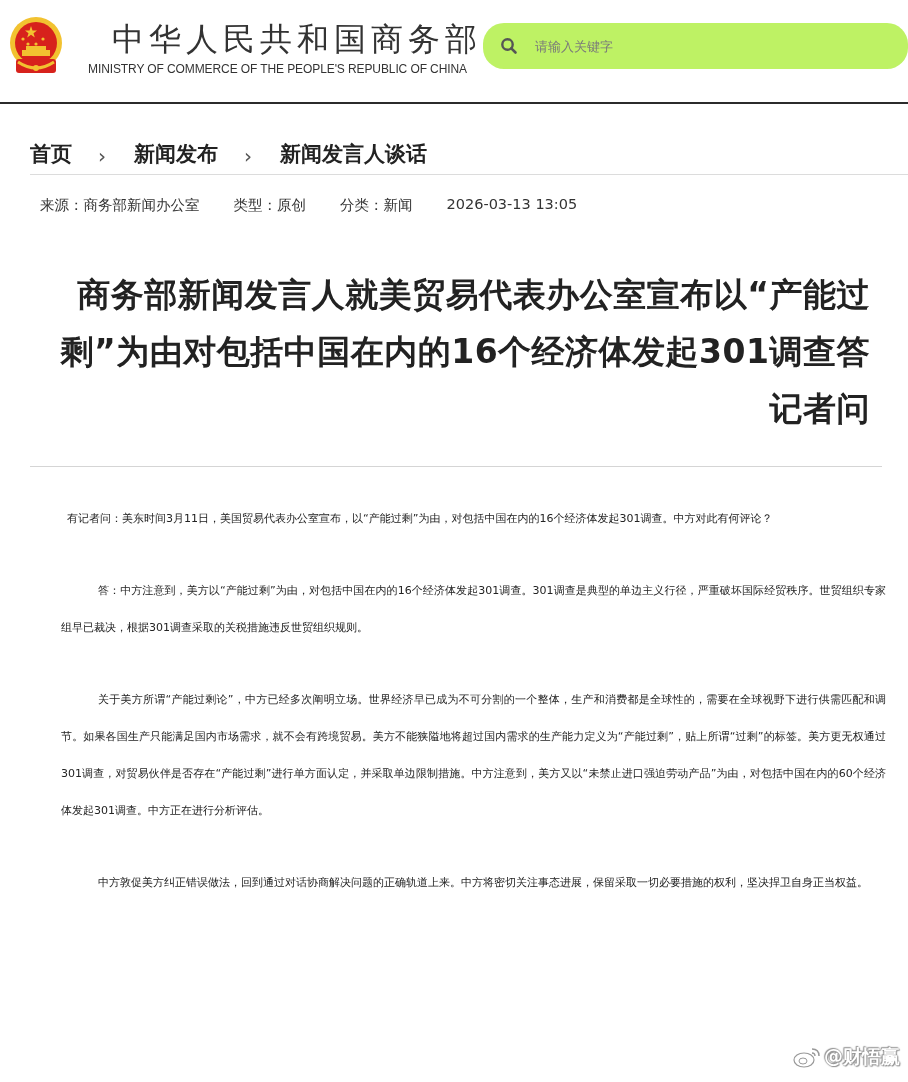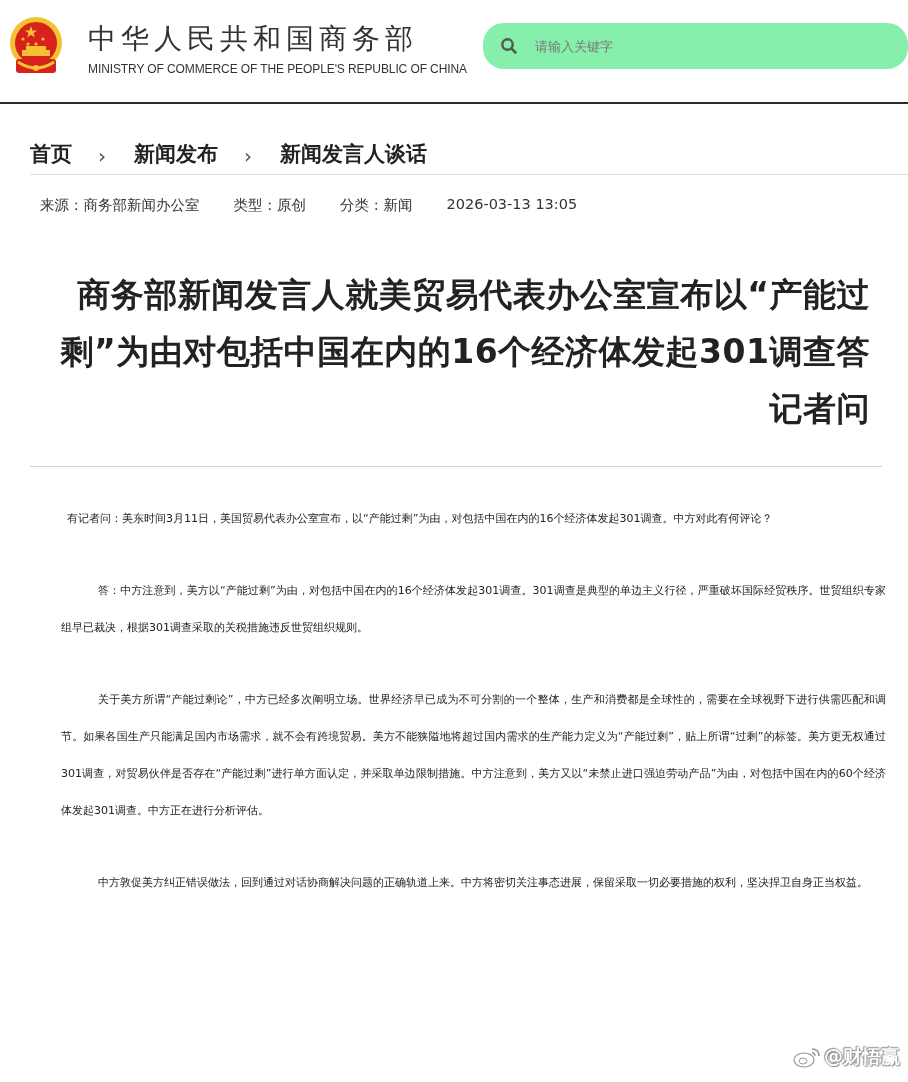--- a/index.html
+++ b/index.html
@@ -3,23 +3,23 @@
 <meta charset="utf-8">
 <style>
   * { box-sizing: border-box; margin: 0; padding: 0; }
   html, body { width: 908px; height: 1082px; background: #ffffff; overflow: hidden; }
   body { font-family: "DejaVu Sans", "Liberation Sans", sans-serif; color: #333; position: relative; }
 
   
   .header { position: absolute; left: 0; top: 0; width: 908px; height: 102px; background: #fff; }
   .emblem { position: absolute; left: 6px; top: 14px; width: 60px; height: 66px; }
   .brand { position: absolute; left: 88px; top: 22px; }
-  .brand-cn { font-size: 28px; letter-spacing: 5px; color: #333; font-weight: normal; line-height: 34px; white-space: nowrap; }
+  .brand-cn { font-size: 32px; letter-spacing: 5px; color: #333; font-weight: normal; line-height: 34px; white-space: nowrap; margin-left: 24px; }
   .brand-en { font-family: "Liberation Sans", sans-serif; font-size: 12px; color: #333; margin-top: 6px; letter-spacing: -0.1px; white-space: nowrap; }
-  .search { position: absolute; left: 483px; top: 23px; width: 425px; height: 46px; background: #86efac; display: flex; align-items: center; border-radius: 21px; }
+  .search { position: absolute; left: 483px; top: 23px; width: 425px; height: 46px; background: #bef264; display: flex; align-items: center; border-radius: 21px; }
   .search-icon { width: 18px; height: 18px; margin-left: 17px; display: inline-block; }
   .search-input { border: none; outline: none; background: transparent; margin-left: 17px; font-size: 13px; color: #666; width: 340px; font-family: "DejaVu Sans", sans-serif; }
   .search-input::placeholder { color: #7a7a7a; }
   .header-rule { position: absolute; left: 0; top: 102px; width: 908px; height: 2px; background: #2b2b2b; }
 
   
   .breadcrumb { position: absolute; left: 30px; top: 134px; display: flex; align-items: flex-end; height: 34px; }
   .crumb { font-size: 21px; font-weight: bold; color: #222; text-decoration: none; white-space: nowrap; }
   .crumb-sep { font-size: 20px; color: #555; margin: 0 28px 0 26px; font-weight: normal; }
   .crumb-rule { position: absolute; left: 30px; top: 174px; width: 878px; height: 1px; background: #dcdcdc; }

